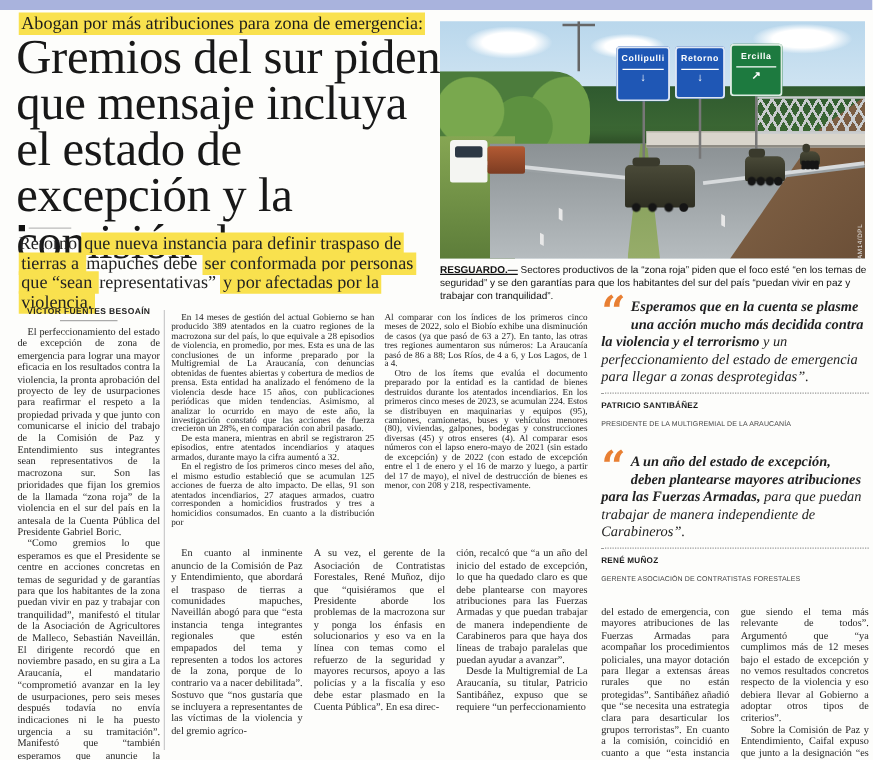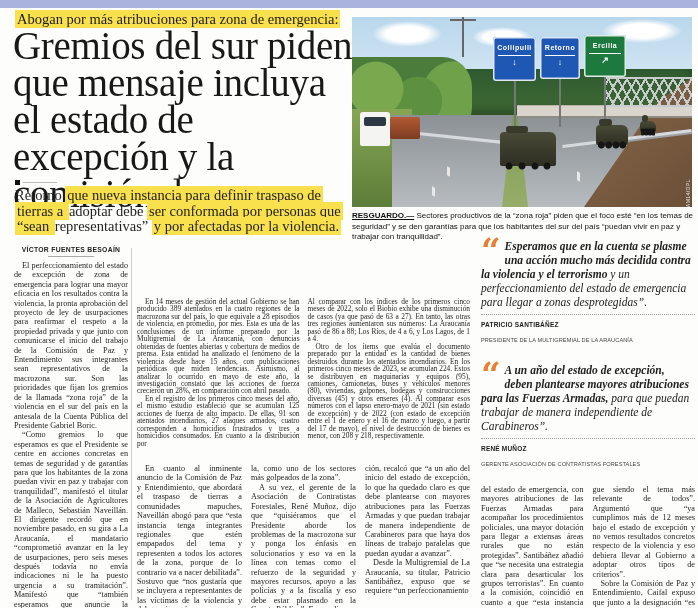--- a/index.html
+++ b/index.html
@@ -69,21 +69,21 @@
           font-size:6.8px;font-weight:bold;letter-spacing:.3px;color:#222;}
   .byline::after{content:"";display:block;width:46px;height:1px;background:#aaa;margin:3px auto 0;}
   .bodycol{text-align:justify;color:#1e1e1e;}
   .bodycol p{margin:0;text-indent:8px;}
   .bodycol.cont p:first-child{text-indent:0;}
   .col1{position:absolute;left:14px;top:261px;width:114px;font-size:8.2px;line-height:9.4px;}
   .midblock{position:absolute;left:137px;top:243px;width:333px;}
   .subhead{display:flex;gap:6px;font-size:18.5px;line-height:21px;color:#111;width:322px;}
   .subhead .sq{flex:0 0 auto;width:9px;height:9px;background:#e87f33;margin-top:5px;}
   .widecols{display:flex;gap:8px;margin-top:7px;}
-  .widecols .bodycol{width:163px;font-size:7.35px;line-height:7.45px;margin-top:48px;}
+  .widecols .bodycol{width:163px;font-size:7.35px;line-height:7.45px;}
   .narrowcols{display:flex;gap:9px;margin-top:17px;}
   .narrowcols .bodycol{width:105px;font-size:8.2px;line-height:9.4px;}
   .rightblock{position:absolute;left:481px;top:239px;width:214px;}
   .quote{position:relative;font-style:italic;font-size:11.5px;line-height:14px;color:#222;}
   .quote .qmark{float:left;font-style:normal;font-size:34px;line-height:22px;color:#e87f33;font-weight:bold;
                 margin-right:4px;font-family:"DejaVu Serif",serif;}
   .quote b{font-weight:bold;}
   .attr{border-top:1px dotted #999;margin-top:5px;padding-top:3px;font-family:"Liberation Sans",sans-serif;font-style:normal;}
   .attr .nm{font-size:6.5px;font-weight:bold;color:#1a1a1a;letter-spacing:.2px;}
   .attr .rl{font-size:5.6px;color:#444;letter-spacing:.1px;margin-top:1px;}
@@ -98,21 +98,21 @@
 
 <div class="kicker"><span class="hl">Abogan por más atribuciones para zona de emergencia:</span></div>
 
 <div class="headline">Gremios del sur piden que mensaje incluya el estado de excepción y la comisión de paz</div>
 
 <div class="deck-divider">
   <span class="dot"></span>
   <span class="rule"></span>
 </div>
 
-<div class="deck"><span>Retorno </span><span class="hl">que nueva instancia para definir traspaso de tierras a </span><span>adoptar debe </span><span class="hl">ser conformada por personas que “sean </span><span>representativas” </span><span class="hl">y por afectadas por la violencia.</span></div>
+<div class="deck"><span>Retorno </span><span class="hl">que nueva instancia para definir traspaso de tierras a </span><span>mapuches debe </span><span class="hl">ser conformada por personas que “sean </span><span>representativas” </span><span class="hl">y por afectadas por la violencia.</span></div>
 
 <div class="photo">
   <div class="cloud" style="left:20px;top:4px;width:70px;height:26px;"></div>
   <div class="cloud" style="left:120px;top:10px;width:60px;height:20px;"></div>
   <div class="cloud" style="left:250px;top:2px;width:80px;height:24px;"></div>
   <div class="treeline"></div>
   <div class="trees-left"></div>
   <div class="bushes"></div>
   <div class="road"></div>
   <div class="median"></div>
@@ -158,33 +158,33 @@
 <div class="byline">VÍCTOR FUENTES BESOAÍN</div>
 <div class="bodycol col1">
     <p>El perfeccionamiento del estado de excepción de zona de emergencia para lograr una mayor eficacia en los resultados contra la violencia, la pronta aprobación del proyecto de ley de usurpaciones para reafirmar el respeto a la propiedad privada y que junto con comunicarse el inicio del trabajo de la Comisión de Paz y Entendimiento sus integrantes sean representativos de la macrozona sur. Son las prioridades que fijan los gremios de la llamada “zona roja” de la violencia en el sur del país en la antesala de la Cuenta Pública del Presidente Gabriel Boric.</p>
     <p>“Como gremios lo que esperamos es que el Presidente se centre en acciones concretas en temas de seguridad y de garantías para que los habitantes de la zona puedan vivir en paz y trabajar con tranquilidad”, manifestó el titular de la Asociación de Agricultores de Malleco, Sebastián Naveillán. El dirigente recordó que en noviembre pasado, en su gira a La Araucanía, el mandatario “comprometió avanzar en la ley de usurpaciones, pero seis meses después todavía no envía indicaciones ni le ha puesto urgencia a su tramitación”. Manifestó que “también esperamos que anuncie la modificación del decreto del estado de excepción, para que ese llegue a zonas rurales donde ocurren atentados”.</p>
   </div>
 
 <div class="midblock">
   <div class="widecols">
     <div class="bodycol">
         <p>En 14 meses de gestión del actual Gobierno se han producido 389 atentados en la cuatro regiones de la macrozona sur del país, lo que equivale a 28 episodios de violencia, en promedio, por mes. Esta es una de las conclusiones de un informe preparado por la Multigremial de La Araucanía, con denuncias obtenidas de fuentes abiertas y cobertura de medios de prensa. Esta entidad ha analizado el fenómeno de la violencia desde hace 15 años, con publicaciones periódicas que miden tendencias. Asimismo, al analizar lo ocurrido en mayo de este año, la investigación constató que las acciones de fuerza crecieron un 28%, en comparación con abril pasado.</p>
+        <p>De esta manera, mientras en abril se registraron 25 episodios, entre atentados incendiarios y ataques armados, durante mayo la cifra aumentó a 32.</p>
         <p>En el registro de los primeros cinco meses del año, el mismo estudio estableció que se acumulan 125 acciones de fuerza de alto impacto. De ellas, 91 son atentados incendiarios, 27 ataques armados, cuatro corresponden a homicidios frustrados y tres a homicidios consumados. En cuanto a la distribución por</p>
       </div>
     <div class="bodycol cont">
         <p>Al comparar con los índices de los primeros cinco meses de 2022, solo el Biobío exhibe una disminución de casos (ya que pasó de 63 a 27). En tanto, las otras tres regiones aumentaron sus números: La Araucanía pasó de 86 a 88; Los Ríos, de 4 a 6, y Los Lagos, de 1 a 4.</p>
         <p>Otro de los ítems que evalúa el documento preparado por la entidad es la cantidad de bienes destruidos durante los atentados incendiarios. En los primeros cinco meses de 2023, se acumulan 224. Estos se distribuyen en maquinarias y equipos (95), camiones, camionetas, buses y vehículos menores (80), viviendas, galpones, bodegas y construcciones diversas (45) y otros enseres (4). Al comparar esos números con el lapso enero-mayo de 2021 (sin estado de excepción) y de 2022 (con estado de excepción entre el 1 de enero y el 16 de marzo y luego, a partir del 17 de mayo), el nivel de destrucción de bienes es menor, con 208 y 218, respectivamente.</p>
       </div>
   </div>
   <div class="narrowcols">
     <div class="bodycol">
         <p>En cuanto al inminente anuncio de la Comisión de Paz y Entendimiento, que abordará el traspaso de tierras a comunidades mapuches, Naveillán abogó para que “esta instancia tenga integrantes regionales que estén empapados del tema y representen a todos los actores de la zona, porque de lo contrario va a nacer debilitada”. Sostuvo que “nos gustaría que se incluyera a representantes de las víctimas de la violencia y del gremio agríco-</p>
       </div>
     <div class="bodycol cont">
-        <p>la, como uno de los sectores más golpeados de la zona”.</p>
         <p>A su vez, el gerente de la Asociación de Contratistas Forestales, René Muñoz, dijo que “quisiéramos que el Presidente aborde los problemas de la macrozona sur y ponga los énfasis en solucionarios y eso va en la línea con temas como el refuerzo de la seguridad y mayores recursos, apoyo a las policías y a la fiscalía y eso debe estar plasmado en la Cuenta Pública”. En esa direc-</p>
       </div>
     <div class="bodycol cont">
         <p>ción, recalcó que “a un año del inicio del estado de excepción, lo que ha quedado claro es que debe plantearse con mayores atribuciones para las Fuerzas Armadas y que puedan trabajar de manera independiente de Carabineros para que haya dos líneas de trabajo paralelas que puedan ayudar a avanzar”.</p>
         <p>Desde la Multigremial de La Araucanía, su titular, Patricio Santibáñez, expuso que se requiere “un perfeccionamiento</p>
       </div>
   </div>
 </div>
 
 <div class="rightblock">

